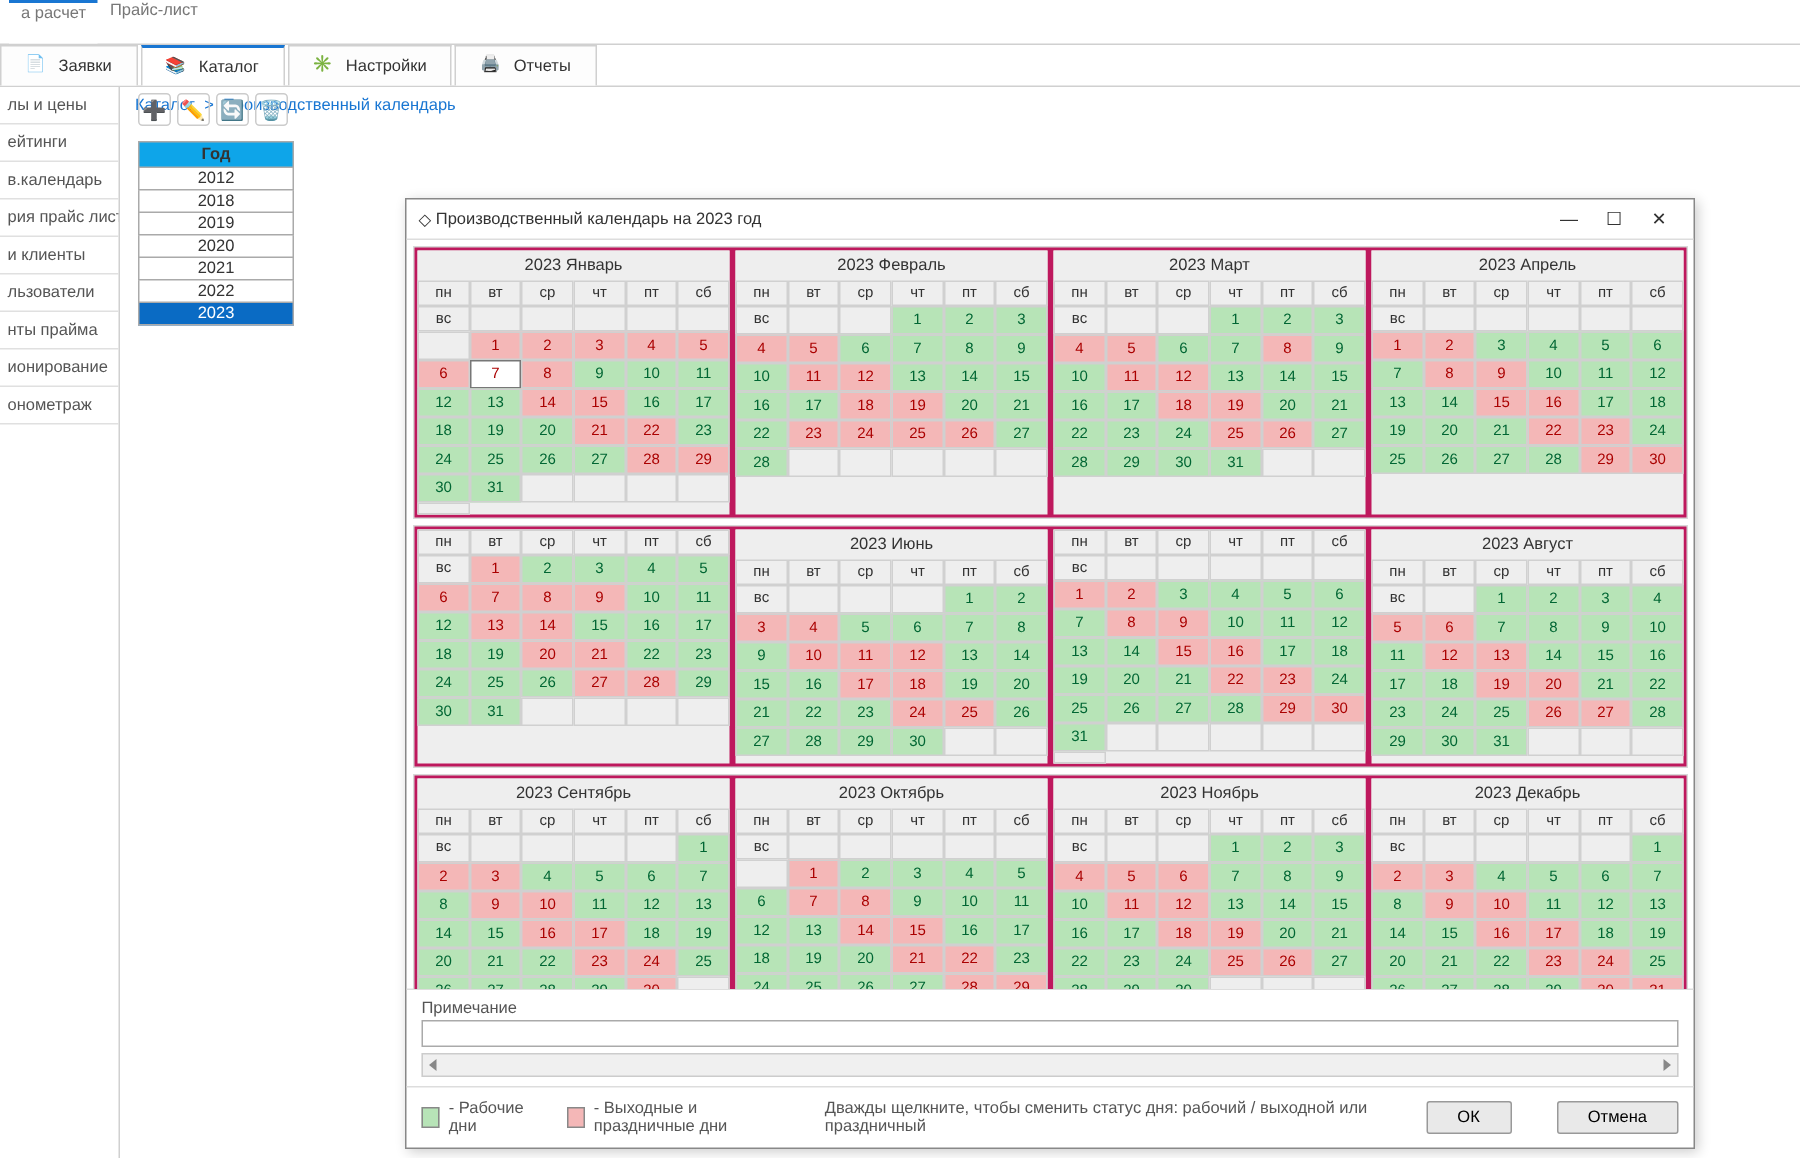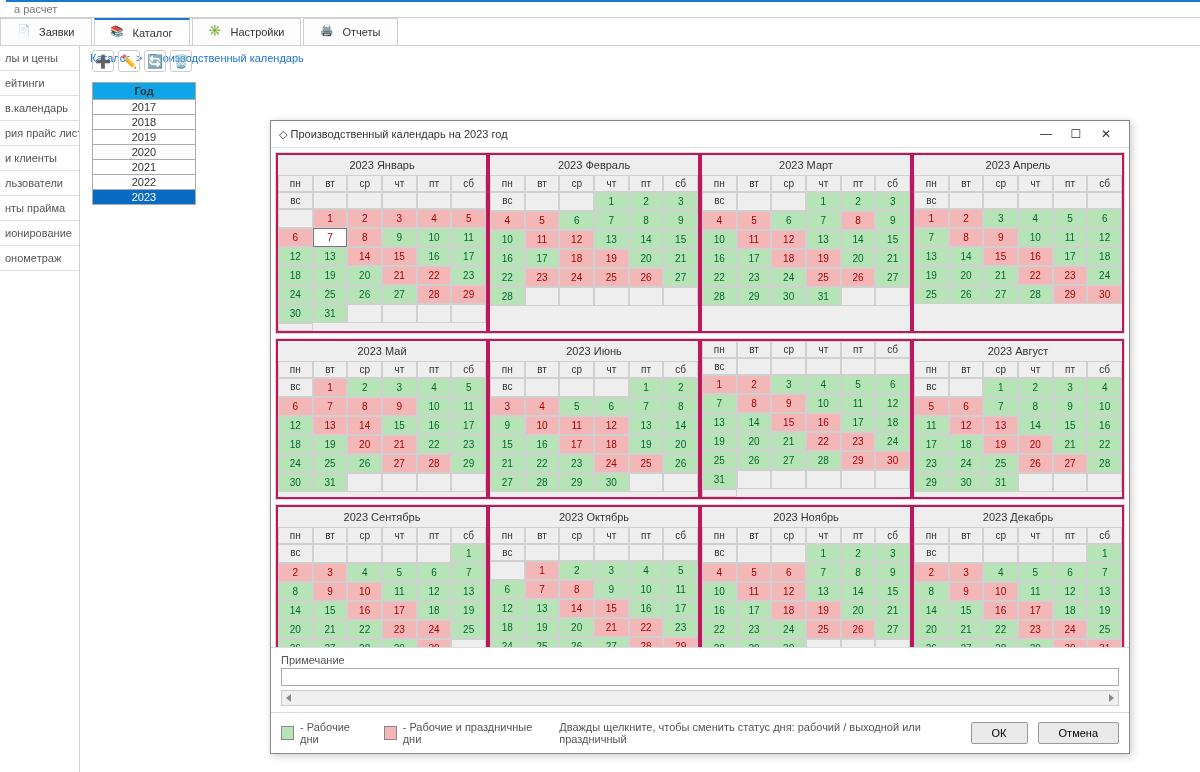--- a/index.html
+++ b/index.html
@@ -1,17 +1,17 @@
 <!DOCTYPE html>
 <html><head>
 <meta charset="utf-8">
 <style>
 *{box-sizing:border-box;margin:0;padding:0;font-family:"Segoe UI",Tahoma,sans-serif;font-size:11px;}
 body{background:#fff;color:#333;overflow:hidden;}
-.top-tabs{display:flex;border-bottom:1px solid #d0d0d0;height:18px;padding-left:6px;flex-direction:column;}
+.top-tabs{display:flex;border-bottom:1px solid #d0d0d0;height:30px;padding-left:6px;}
 .top-tabs span{padding:1px 8px;color:#777;}
 .top-tabs span.act{border-top:2px solid #1976d2;background:#fff;}
 .main-tabs{display:flex;border-bottom:1px solid #d0d0d0;height:28px;}
 .main-tabs .mt{display:flex;align-items:center;gap:6px;padding:4px 16px;border:1px solid #d0d0d0;border-bottom:none;margin-right:2px;background:#fdfdfd;}
 .main-tabs .mt.act{background:#fff;border-top:2px solid #1976d2;}
 .main-tabs .ico{width:16px;height:16px;}
 .layout{display:flex;height:726px;}
 .sidebar{width:80px;border-right:1px solid #d0d0d0;background:#fff;}
 .sidebar div{padding:6px 5px;border-bottom:1px solid #e0e0e0;color:#555;white-space:nowrap;overflow:hidden;}
 .content{flex:1;position:relative;}
@@ -45,21 +45,21 @@
 .hscroll{height:16px;background:#f0f0f0;border:1px solid #ccc;margin-top:4px;position:relative;}
 .hscroll::before,.hscroll::after{content:"";position:absolute;top:3px;width:0;height:0;border-top:4px solid transparent;border-bottom:4px solid transparent;}
 .hscroll::before{left:4px;border-right:5px solid #888;}
 .hscroll::after{right:4px;border-left:5px solid #888;}
 .legend{display:flex;align-items:center;gap:6px;padding:8px 10px;border-top:1px solid #ddd;}
 .sw{width:14px;height:14px;border:1px solid #888;}
 .sw.g{background:#b7e4b7;}
 .sw.r{background:#f4b7b7;}
 .leg-txt{color:#555;}
 .spacer{flex:1;}
-.btn{border:1px solid #999;background:#e9e9e9;padding:4px 20px;margin-left:4px;border-radius:2px;}
+.btn{border:1px solid #999;background:#e9e9e9;padding:4px 20px;margin-left:24px;border-radius:2px;}
 </style>
 </head>
 <body>
 
 <div class="top-tabs">
   <span class="act">а расчет</span>
   <span>Прайс-лист</span>
 </div>
 
 <div class="main-tabs" id="main-tabs">
@@ -103,21 +103,21 @@
     <div class="sidecol">
       <div class="toolbar">
         <div class="tb">➕</div>
         <div class="tb">✏️</div>
         <div class="tb">🔄</div>
         <div class="tb">🗑️</div>
       </div>
       <div class="year-col">
         <div class="hdr">Год</div>
         <div id="years">
-            <div class="y">2017</div>
+            <div class="y">2012</div>
             <div class="y">2018</div>
             <div class="y">2019</div>
             <div class="y">2020</div>
             <div class="y">2021</div>
             <div class="y">2022</div>
             <div class="y sel">2023</div>
           </div>
       </div>
     </div>
 
@@ -322,21 +322,20 @@
                 <div class="dc w">26</div>
                 <div class="dc w">27</div>
                 <div class="dc w">28</div>
                 <div class="dc h">29</div>
                 <div class="dc h">30</div>
               </div>
             </div>
           </div>
           <div class="row4">
             <div class="month">
-              <div class="mtitle">2023 Май</div>
               <div class="grid7">
                 <div class="dh">пн</div>
                 <div class="dh">вт</div>
                 <div class="dh">ср</div>
                 <div class="dh">чт</div>
                 <div class="dh">пт</div>
                 <div class="dh">сб</div>
                 <div class="dh">вс</div>
                 <div class="dc h">1</div>
                 <div class="dc w">2</div>
@@ -724,21 +723,21 @@
       <div class="footer">
         <div class="note-lbl">Примечание</div>
         <input class="note-inp" style="">
         <div class="hscroll"></div>
       </div>
       <div class="legend">
         <div class="sw g"></div>
         <span class="leg-txt">- Рабочие дни</span>
         &nbsp;&nbsp;
         <div class="sw r"></div>
-        <span class="leg-txt">- Рабочие и праздничные дни</span>
+        <span class="leg-txt">- Выходные и праздничные дни</span>
         &nbsp;&nbsp;
         <span class="leg-txt">Дважды щелкните, чтобы сменить статус дня: рабочий / выходной или праздничный</span>
         <div class="spacer"></div>
         <button class="btn">ОК</button>
         <button class="btn">Отмена</button>
       </div>
     </div>
 
   </div>
 </div>

